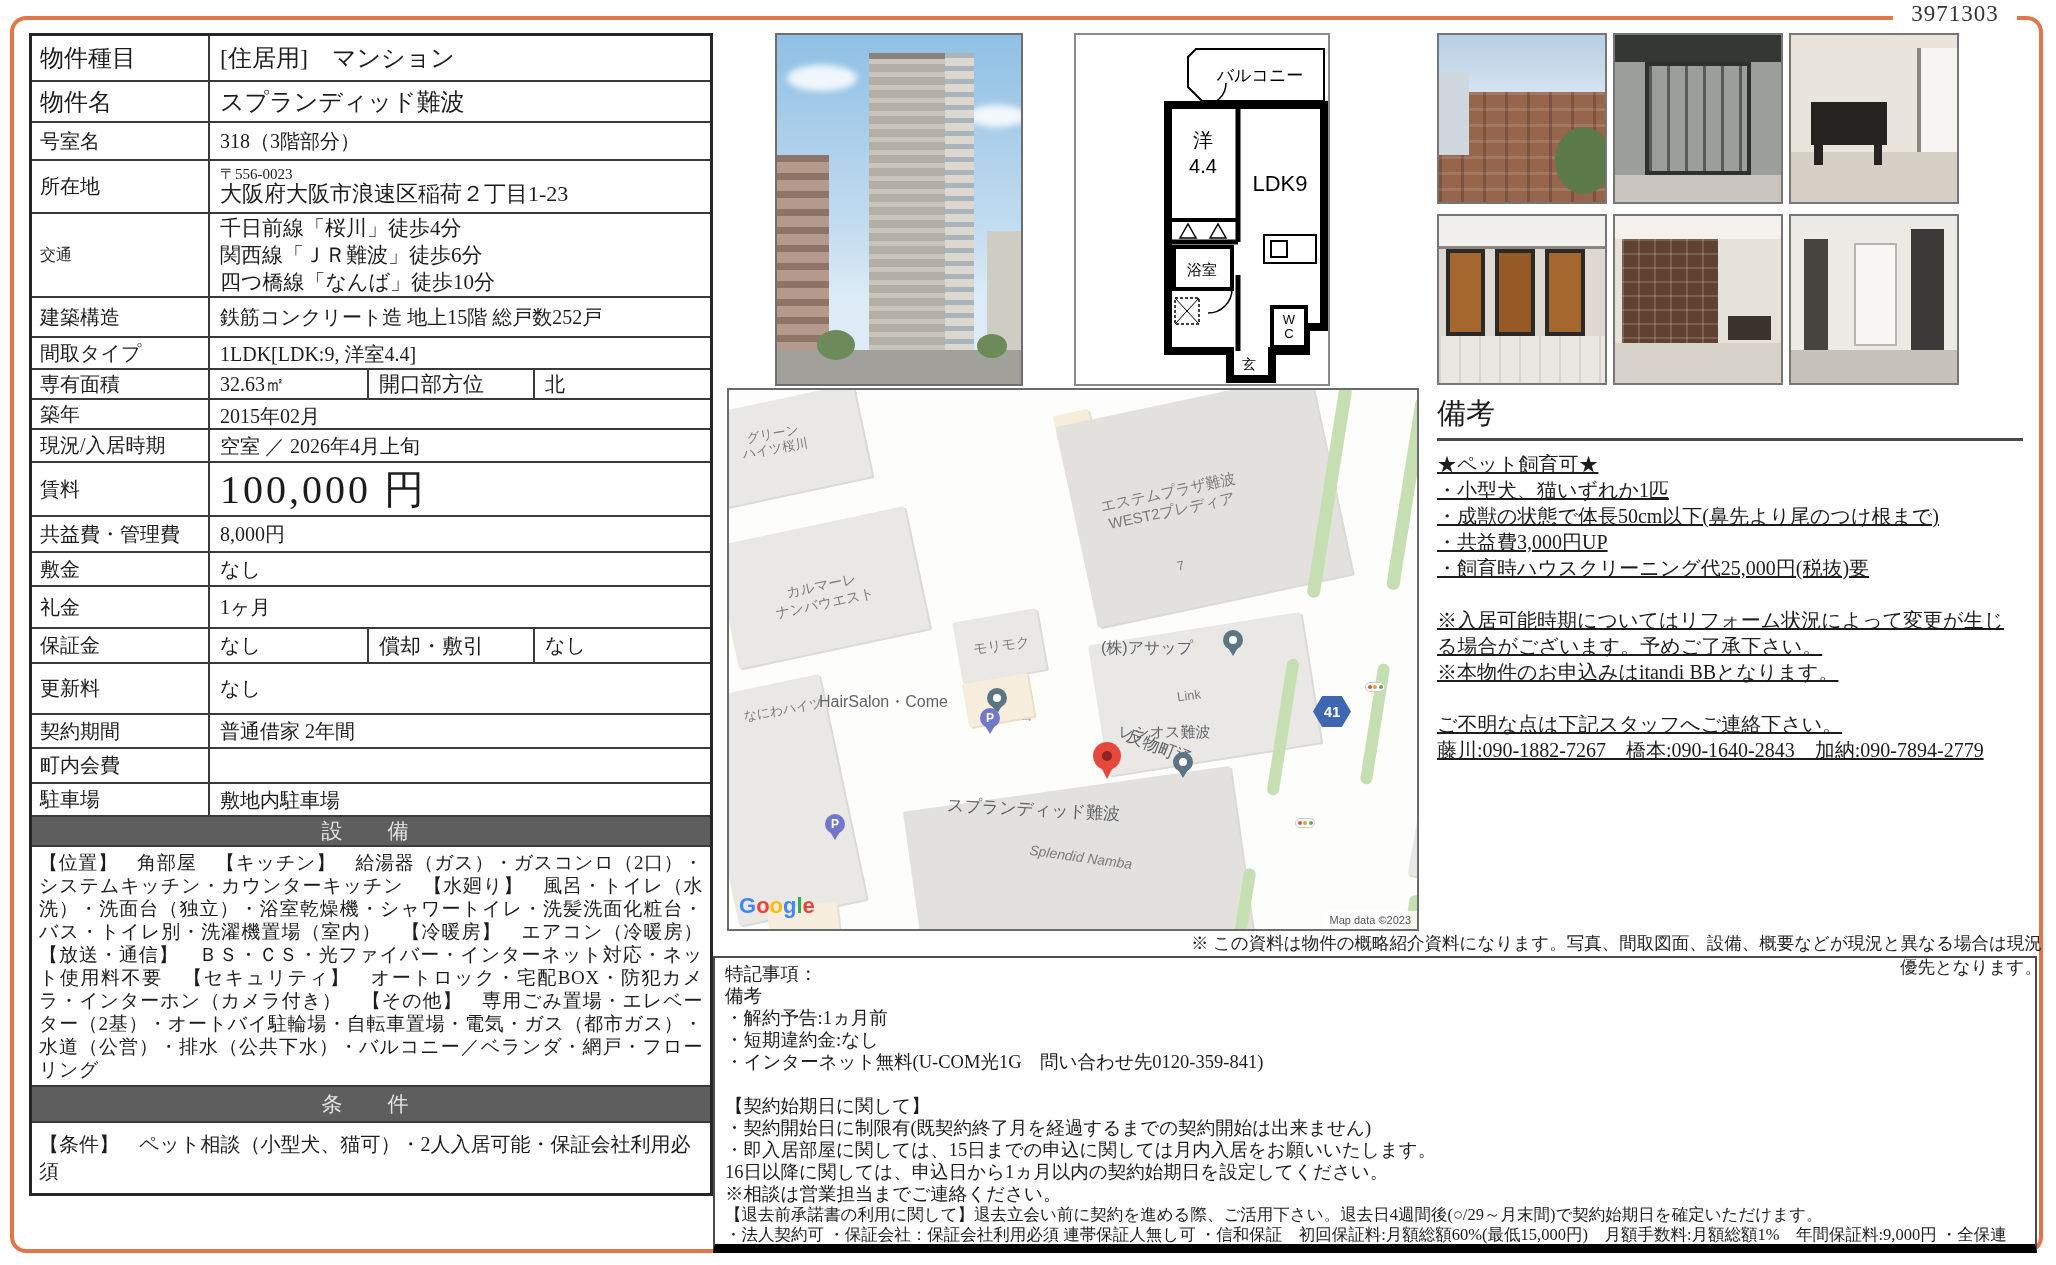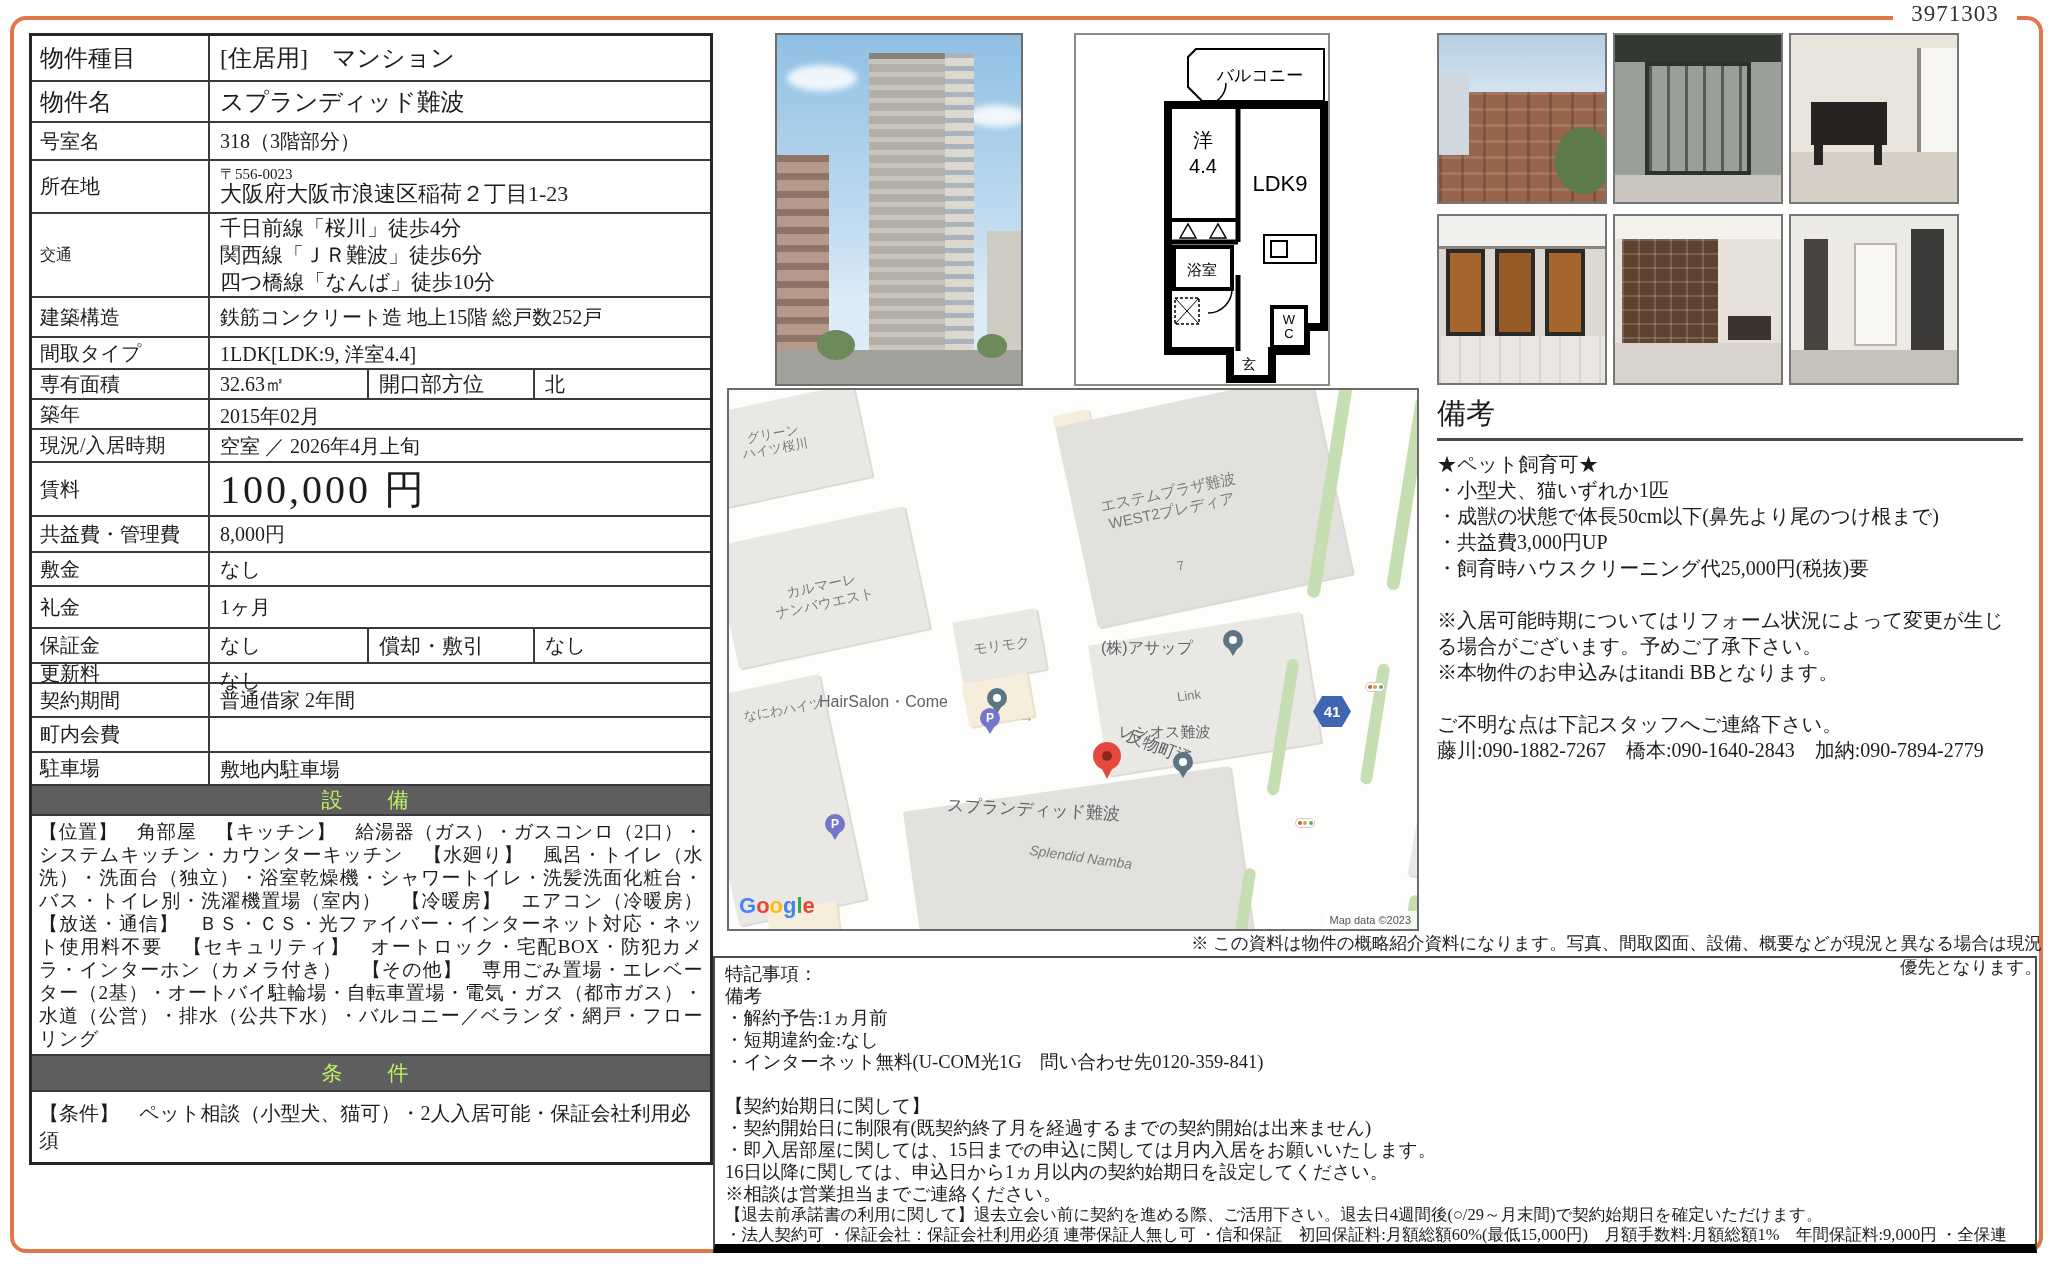--- a/index.html
+++ b/index.html
@@ -27,21 +27,21 @@
   .tval.big { font-size:24px; }
   .tval .postal { font-size:15px; line-height:15px; }
   .tval .addr { font-size:22px; line-height:24px; }
   .tval .tline { font-size:21px; line-height:27px; }
   .tval.rent { font-size:40px; letter-spacing:3px; }
   .cell-mid { width:159px; border-right:2px solid #3a3a3a; padding:1px 10px;
               display:flex; align-items:center; font-size:20px; }
   .cell-lab2 { width:166px; border-right:2px solid #3a3a3a; padding:1px 10px;
                display:flex; align-items:center; font-size:21px; }
   .cell-val2 { flex:1; padding:1px 10px; display:flex; align-items:center; font-size:20px; }
-  .secbar { border-top:2px solid #3a3a3a; background:#5e5e5e; color:#bef264; text-align:center;
+  .secbar { border-top:2px solid #3a3a3a; background:#5e5e5e; color:#e5e5e5; text-align:center;
             font-size:21px; letter-spacing:12px; display:flex; align-items:center; justify-content:center;font-family:Liberation Mono, monospace; }
   .equip-text { border-top:2px solid #3a3a3a; padding:4px 7px; font-size:19px; line-height:23px;
                 text-align:justify; letter-spacing:0.5px; }
   .cond-text { border-top:2px solid #3a3a3a; padding:8px 7px; font-size:20px; }
 
   
   .panel { position:absolute; border:2px solid #6e6e6e; background:#fff; overflow:hidden;margin-left:10px; }
   #building-photo { left:765px; top:33px; width:248px; height:353px;
                     background:linear-gradient(180deg,#8fc0e4 0%,#c2dcf0 55%,#dcebf6 75%); }
   .bp-cloud { position:absolute; background:rgba(255,255,255,.85); border-radius:50%; filter:blur(3px); }
@@ -96,21 +96,21 @@
                 font-size:11px; color:#555; padding:3px 6px; }
 
   
   .photo { position:absolute; width:170px; height:171px; border:2px solid #767676; overflow:hidden; background:#ddd; }
   .ph-layer { position:absolute; }
 
   
   #remarks { position:absolute; left:1437px; top:394px; width:586px; height:540px; }
   .remarks-header { font-size:29px; padding-bottom:4px; }
   .remarks-rule { border-top:3px solid #4a4a4a; margin-bottom:10px; }
-  .remarks-line { font-size:20px; line-height:26px; min-height:26px; }
+  .remarks-line { font-size:20px; line-height:26px; min-height:26px;text-decoration:underline; }
 
   
   #disclaimer { position:absolute; left:1180px; top:931px; width:862px; text-align:right;
                 font-size:17.5px; color:#222; }
   #notes-box { position:absolute; left:713px; top:956px; width:1324px; height:297px;
                border:2px solid #4c4c4c; border-bottom:9px solid #000; padding:5px 10px; overflow:hidden; }
   .note-line { font-size:18.5px; line-height:22px; min-height:22px; }
   .note-para { font-size:16.5px; line-height:20px; }
 </style>
 </head>
@@ -185,21 +185,21 @@
   <div class="trow" style="height:42px">
     <div class="tlabel">礼金</div>
     <div class="tval">1ヶ月</div>
   </div>
   <div class="trow" style="height:35px">
     <div class="tlabel">保証金</div>
     <div class="cell-mid">なし</div>
     <div class="cell-lab2">償却・敷引</div>
     <div class="cell-val2">なし</div>
   </div>
-  <div class="trow" style="height:20px">
+  <div class="trow" style="height:51px">
     <div class="tlabel">更新料</div>
     <div class="tval">なし</div>
   </div>
   <div class="trow" style="height:34px">
     <div class="tlabel">契約期間</div>
     <div class="tval">普通借家 2年間</div>
   </div>
   <div class="trow" style="height:35px">
     <div class="tlabel">町内会費</div>
     <div class="tval"></div>

